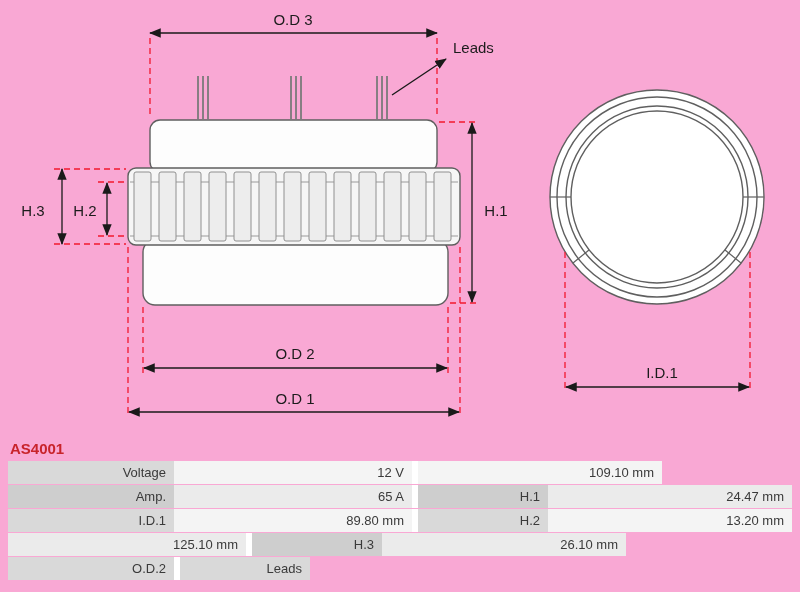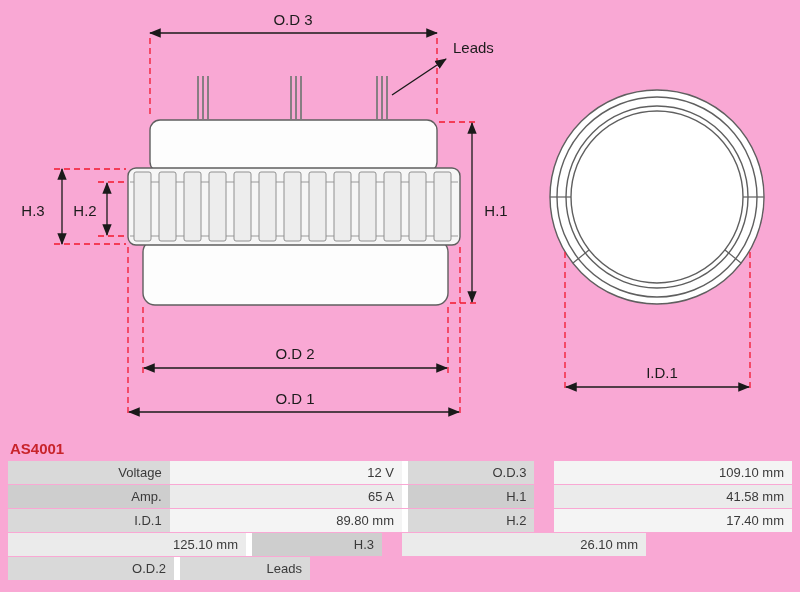--- a/index.html
+++ b/index.html
@@ -8,21 +8,21 @@
   .drawing-wrap{width:800px;height:438px;}
   svg text{font-family:"Liberation Sans",sans-serif;fill:#1c1c1c;}
   .product-code{margin:2px 0 3px 10px;font-size:15px;font-weight:bold;color:#c8242b;line-height:18px;}
   .spec-table{margin:0 8px;width:784px;}
   .spec-row{display:flex;height:23px;margin-bottom:1px;font-size:13px;line-height:23px;color:#3a3a3a;}
   .cell{box-sizing:border-box;padding-right:8px;text-align:right;overflow:hidden;white-space:nowrap;}
   .c-llabel{width:166px;background:#d9d9d9;}
   .c-lvalue{width:238px;background:#f4f4f4;padding-left:22px;}
   .c-gap{width:6px;background:#ffffff;}
   .c-rlabel{width:130px;background:#d9d9d9;}
-  .c-rvalue{width:244px;background:#f4f4f4;margin-left:20px;}
+  .c-rvalue{width:244px;background:#f4f4f4;}
   .spec-row:nth-child(even) .c-llabel,
   .spec-row:nth-child(even) .c-rlabel{background:#cecece;}
   .spec-row:nth-child(even) .c-lvalue,
   .spec-row:nth-child(even) .c-rvalue{background:#ebebeb;}
 </style>
 </head>
 <body>
 
 <div class="page">
 
@@ -128,36 +128,35 @@
     </svg>
   </div>
 
   <div class="product-code">AS4001</div>
 
   <div class="spec-table">
     <div class="spec-row">
       <div class="cell c-llabel">Voltage</div>
       <div class="cell c-lvalue">12 V</div>
       <div class="c-gap"></div>
-      <div class="cell c-rlabel">O.D.3</div>
       <div class="cell c-rvalue">109.10 mm</div>
     </div>
     <div class="spec-row">
       <div class="cell c-llabel">Amp.</div>
       <div class="cell c-lvalue">65 A</div>
       <div class="c-gap"></div>
       <div class="cell c-rlabel">H.1</div>
-      <div class="cell c-rvalue">41.58 mm</div>
+      <div class="cell c-rvalue">24.47 mm</div>
     </div>
     <div class="spec-row">
       <div class="cell c-llabel">I.D.1</div>
       <div class="cell c-lvalue">89.80 mm</div>
       <div class="c-gap"></div>
       <div class="cell c-rlabel">H.2</div>
-      <div class="cell c-rvalue">17.40 mm</div>
+      <div class="cell c-rvalue">13.20 mm</div>
     </div>
     <div class="spec-row">
       <div class="cell c-lvalue">125.10 mm</div>
       <div class="c-gap"></div>
       <div class="cell c-rlabel">H.3</div>
       <div class="cell c-rvalue">26.10 mm</div>
     </div>
     <div class="spec-row">
       <div class="cell c-llabel">O.D.2</div>
       <div class="c-gap"></div>

